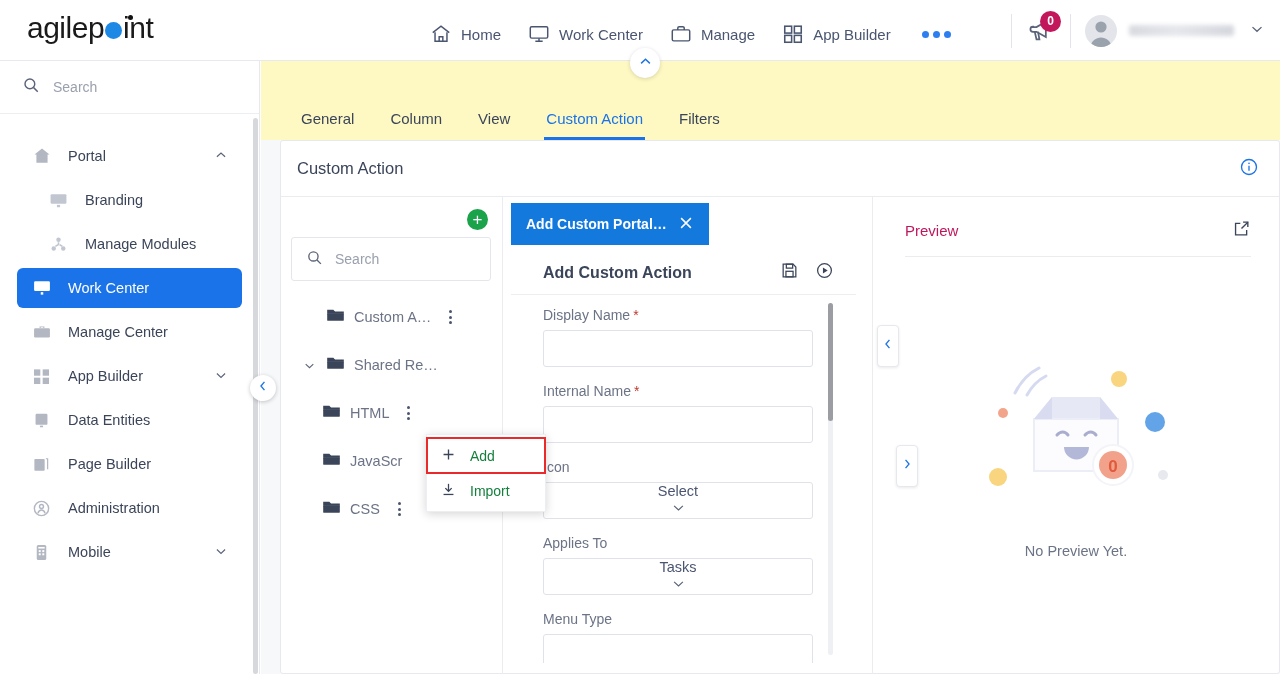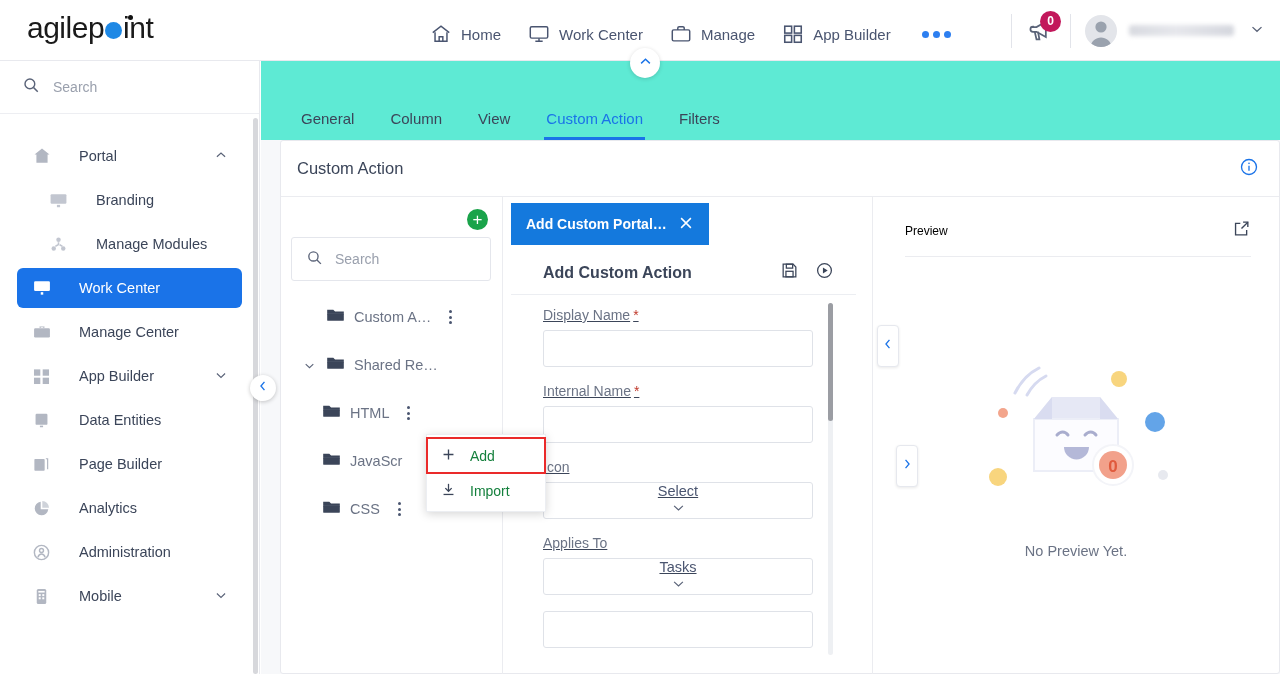--- a/index.html
+++ b/index.html
@@ -70,36 +70,36 @@
   .sb-search .ph { font-size: 14px; color: #9aa0ad; }
   .sb-list { padding-top: 18px; height: 560px; overflow: hidden; }
   .sb-item {
     height: 40px; margin: 4px 17px; padding: 0 14px; border-radius: 6px;
     display: flex; align-items: center; gap: 16px; cursor: pointer;
     font-size: 14.5px; color: #3b4559;
   }
   .sb-item.sub { margin-left: 34px; }
   .sb-item.active { background: #1a73e8; color: #ffffff; }
   .sb-item .ic { width: 21px; height: 21px; flex: 0 0 21px; display:flex; align-items:center; justify-content:center;}
-  .sb-item .lbl { flex: 1; margin-left: 11px; }
+  .sb-item .lbl { flex: 1; }
   .sb-item .chev { width: 14px; }
   .sb-scroll {
     position: absolute; right: 1px; top: 57px; width: 5px; height: 556px;
     background: #d7d8dc; border-radius: 3px;
   }
   .sb-collapse {
     position: absolute; left: 250px; top: 375px; width: 26px; height: 26px; border-radius: 50%;
     background: #fff; box-shadow: 0 1px 4px rgba(0,0,0,.22);
     display: flex; align-items: center; justify-content: center; cursor: pointer; z-index: 40;
   }
 
   
   .main { position: absolute; left: 261px; top: 61px; width: 1019px; height: 613px; background: #f7f8fa; }
   .tabbar {
-    position: relative; height: 79px; background: #5eead4;
+    position: relative; height: 79px; background: #fef9c3;
     display: flex; align-items: flex-end; padding-left: 22px; gap: 0;
   }
   .tab {
     font-size: 15px; color: #3b4559; padding: 0 18px 13px 18px; cursor: pointer; position: relative;
   }
   .tab.active { color: #1a73e8; }
   .tab.active::after {
     content: ""; position: absolute; left: 16px; right: 16px; bottom: 0; height: 3px; background: #1a73e8;
   }
   .collapse-top {
@@ -165,21 +165,21 @@
     color: #fff; font-size: 14px; font-weight: 700; cursor: pointer;
   }
   .dlg-body { position: absolute; left: 8px; top: 48px; width: 345px; height: 420px; background: #fff; }
   .dlg-title-row {
     height: 44px; display: flex; align-items: center; justify-content: space-between;
     padding: 0 22px 0 32px; border-bottom: 1px solid #eceef2; margin-top: 6px;
   }
   .dlg-title { font-size: 16px; font-weight: 700; color: #3b4559; }
   .dlg-acts { display: flex; gap: 16px; }
   .form-scroll { position: relative; padding: 12px 0 0 32px; height: 368px; overflow: hidden; }
-  .fgroup { margin-bottom: 16px; width: 270px; text-decoration: underline; }
+  .fgroup { margin-bottom: 16px; width: 270px; }
   .flabel { font-size: 14px; color: #6b7385; margin-bottom: 7px; }
   .flabel .req { color: #c0392b; margin-left: 3px; }
   .finput {
     height: 37px; border: 1px solid #dfe2e8; border-radius: 3px; background: #fff;
     display: flex; align-items: center; padding: 0 12px; font-size: 14.5px; color: #4a5570;
     justify-content: space-between; cursor: text; flex-direction: column;
   }
   .fselect { cursor: pointer; }
   .form-sb { position: absolute; right: 23px; top: 58px; width: 5px; height: 352px; background: #eef0f3; border-radius: 3px; }
   .form-sb-thumb { position: absolute; right: 23px; top: 58px; width: 5px; height: 118px; background: #9b9da3; border-radius: 3px; }
@@ -191,21 +191,21 @@
     display: flex; align-items: center; justify-content: center; cursor: pointer; z-index: 50;
     box-shadow: 0 1px 3px rgba(0,0,0,.09);
   }
 
   
   .prevcol { flex: 1; position: relative; }
   .prev-head {
     margin: 22px 28px 0 32px; padding-bottom: 14px; border-bottom: 1px solid #ebecf0;
     display: flex; align-items: center; justify-content: space-between;
   }
-  .prev-title { font-size: 12px; color: #000000; }
+  .prev-title { font-size: 15px; color: #be185d; }
   .prev-empty {
     position: absolute; left: 0; top: 150px; width: 100%;
     display: flex; flex-direction: column; align-items: center; gap: 22px;
   }
   .prev-caption { font-size: 14.5px; color: #6b7385; }
 </style>
 </head>
 <body>
 
 <div id="app">
@@ -380,29 +380,20 @@
       <div class="sb-item">
         <span class="ic">
             <svg viewBox="0 0 24 24" width="19" height="19" fill="#b2b7c2">
               <rect x="3" y="5" width="13" height="15" rx="1"></rect>
               <path d="M17.5 4h3v14h-1.5V5.5h-1.5z"></path>
             </svg>
           </span>
         <span class="lbl">Page Builder</span>
       </div>
 
-      <div class="sb-item">
-        <span class="ic">
-            <svg viewBox="0 0 24 24" width="19" height="19" fill="#b2b7c2">
-              <path d="M11 3.4A8.6 8.6 0 1 0 20.6 13H11z"></path>
-              <path d="M13 2.5V11h8.5A8.6 8.6 0 0 0 13 2.5z" fill="#cfd3da"></path>
-            </svg>
-          </span>
-        <span class="lbl">Analytics</span>
-      </div>
 
       <div class="sb-item">
         <span class="ic">
             <svg viewBox="0 0 24 24" width="19" height="19" fill="none" stroke="#b2b7c2" stroke-width="1.8">
               <circle cx="12" cy="12" r="9"></circle>
               <circle cx="12" cy="9.5" r="2.5"></circle>
               <path d="M7.5 18c.8-2.6 2.4-4 4.5-4s3.7 1.4 4.5 4"></path>
             </svg>
           </span>
         <span class="lbl">Administration</span>
@@ -595,20 +586,21 @@
                 <div class="flabel">Applies To</div>
                 <div class="finput fselect">
                   <span>Tasks</span>
                   <span><svg viewBox="0 0 24 24" width="15" height="15" fill="none" stroke="#5a6378" stroke-width="1.9">
                         <path d="M5 9.5 12 16 19 9.5"></path>
                       </svg></span>
                 </div>
               </div>
 
               <div class="fgroup">
+                <div class="flabel">Menu Type</div>
                 <div class="finput"></div>
               </div>
             </div>
 
             <div class="form-sb"></div>
             <div class="form-sb-thumb"></div>
           </div>
         </div>
 
         <div class="prevcol">

